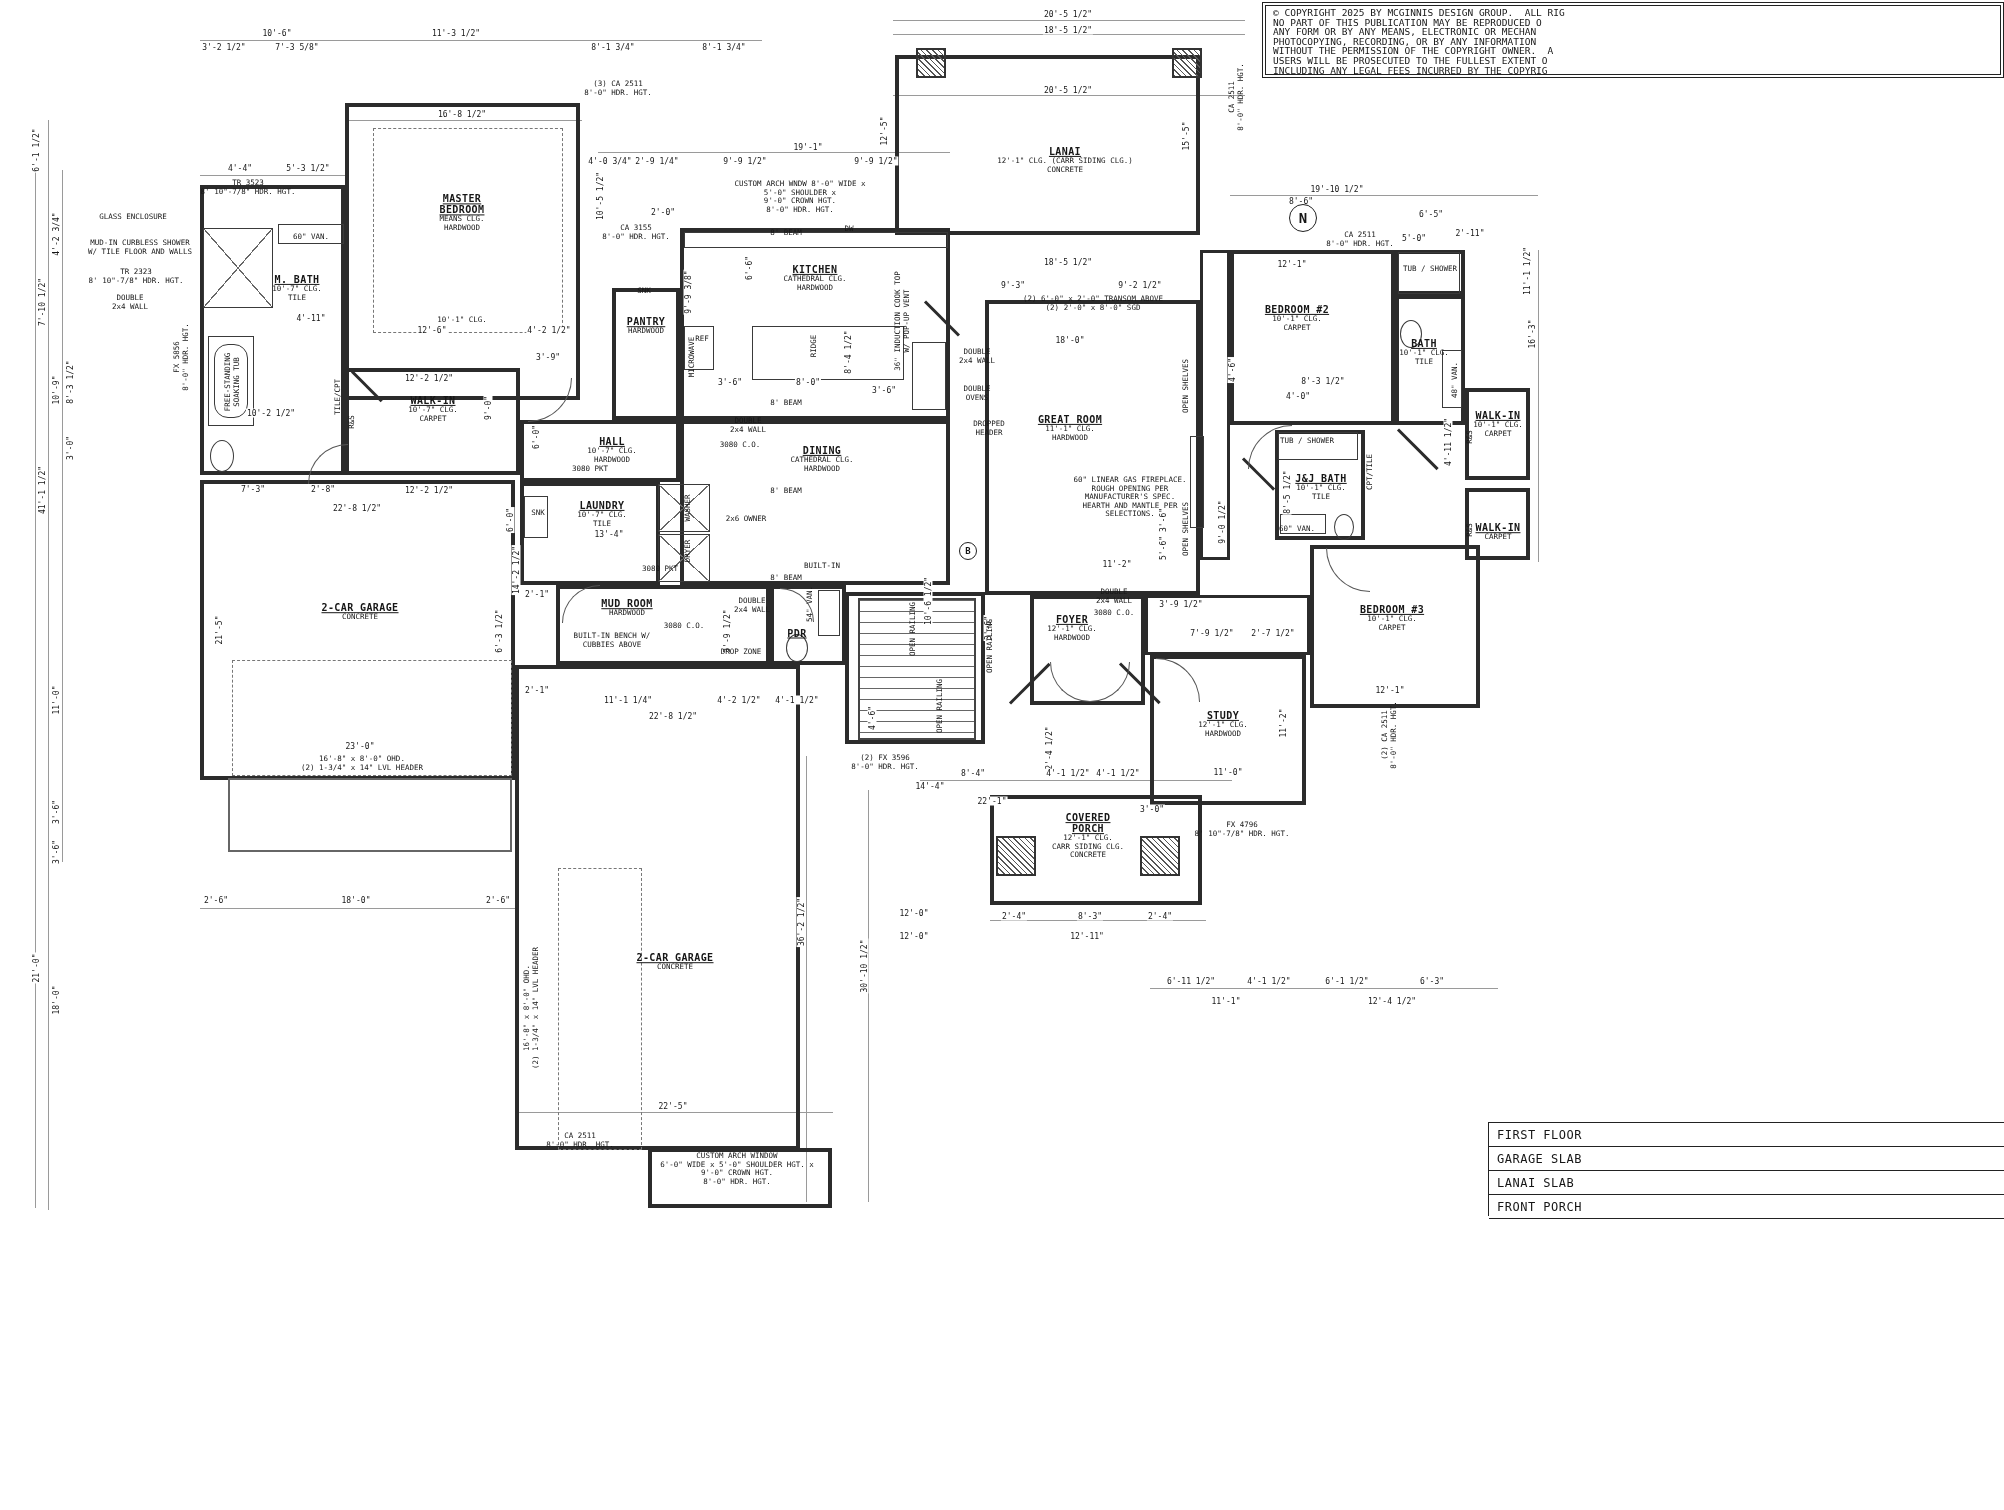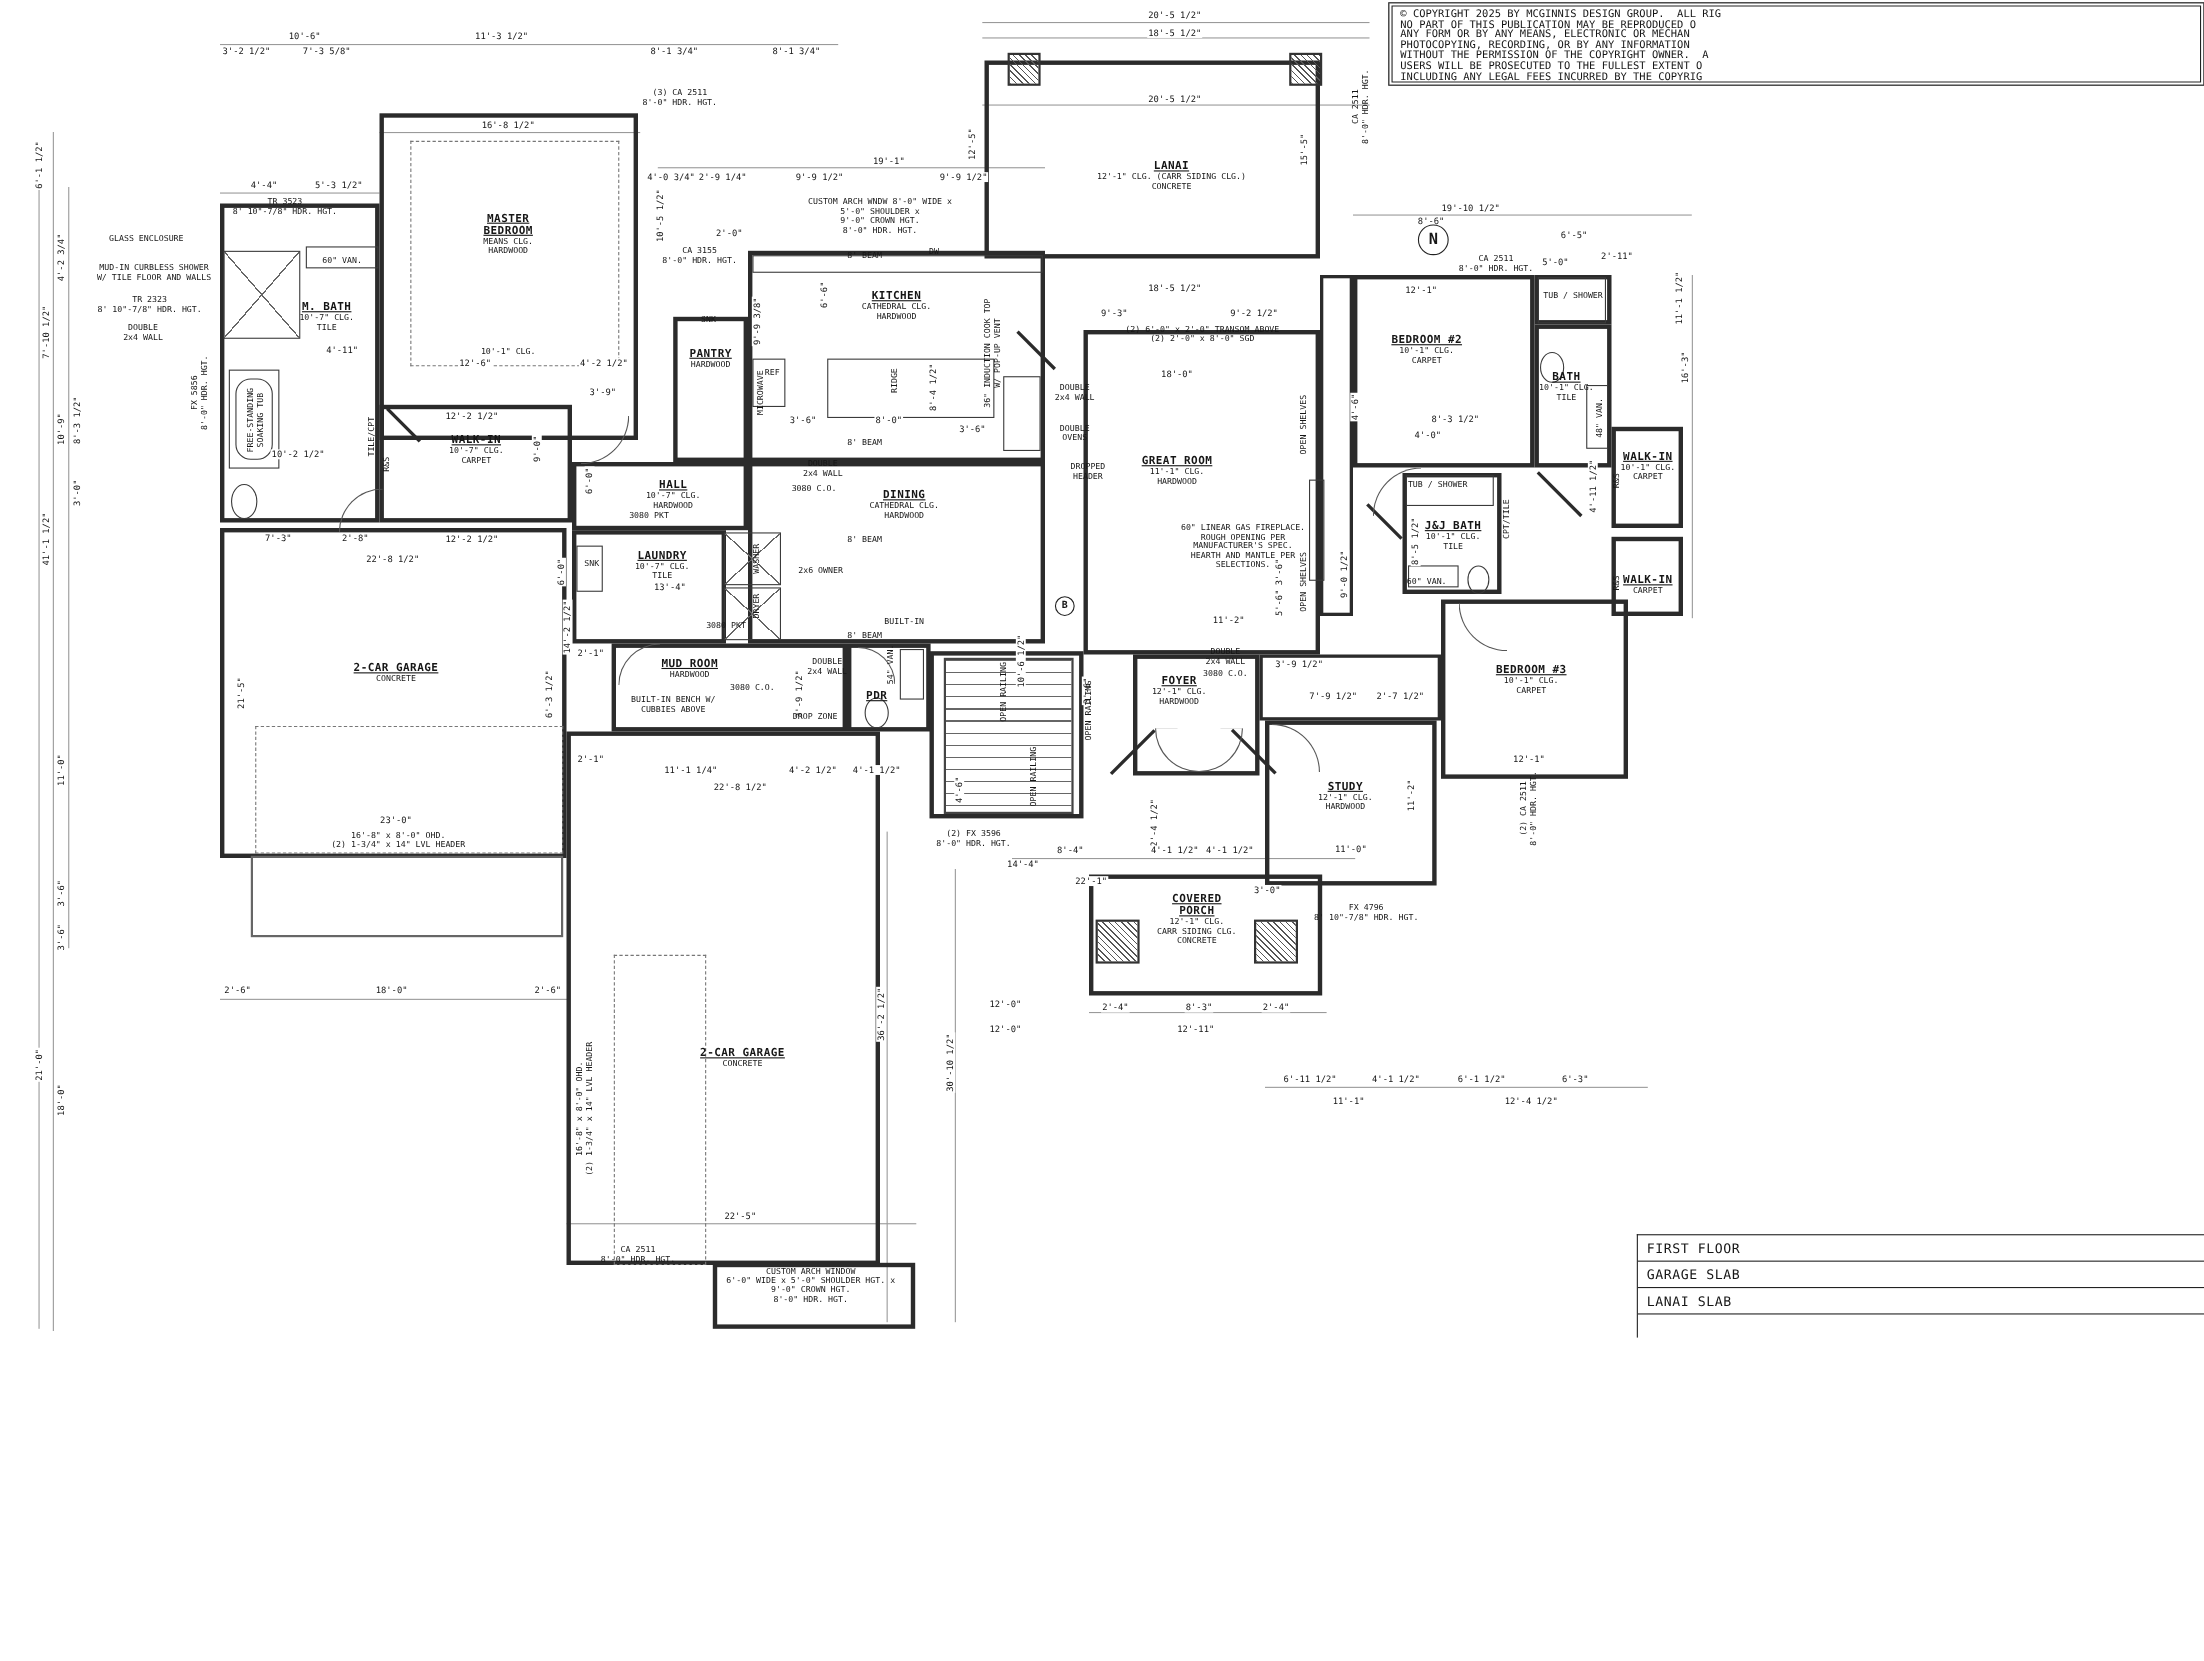--- a/index.html
+++ b/index.html
@@ -366,21 +366,21 @@
       <div class="txt dim" style="left: 1392px; top: 1001px;">12'-4 1/2"</div>
       <div class="txt dim" style="left: 1323px; top: 381px;">8'-3 1/2"</div>
       <div class="txt dim" style="left: 1298px; top: 396px;">4'-0"</div>
       <div class="txt dim v" style="left: 1232px; top: 370px;">4'-6"</div>
       <div class="txt dim v" style="left: 1287px; top: 492px;">8'-5 1/2"</div>
       <div class="txt dim v" style="left: 1448px; top: 442px;">4'-11 1/2"</div>
       <div class="txt dim" style="left: 1390px; top: 690px;">12'-1"</div>
       <div class="txt note" style="left: 133px; top: 217px;">GLASS ENCLOSURE</div>
       <div class="txt note" style="left: 140px; top: 248px;">MUD-IN CURBLESS SHOWER
 W/ TILE FLOOR AND WALLS</div>
-      <div class="txt note" style="left: 259px; top: 188px;">TR 3523
+      <div class="txt note" style="left: 248px; top: 188px;">TR 3523
 8' 10"-7/8" HDR. HGT.</div>
       <div class="txt note" style="left: 136px; top: 277px;">TR 2323
 8' 10"-7/8" HDR. HGT.</div>
       <div class="txt note" style="left: 130px; top: 303px;">DOUBLE
 2x4 WALL</div>
       <div class="txt note v" style="left: 182px; top: 357px;">FX 5856
 8'-0" HDR. HGT.</div>
       <div class="txt note" style="left: 618px; top: 89px;">(3) CA 2511
 8'-0" HDR. HGT.</div>
       <div class="txt note" style="left: 636px; top: 233px;">CA 3155
@@ -482,14 +482,15 @@
 WITHOUT THE PERMISSION OF THE COPYRIGHT OWNER.  A
 USERS WILL BE PROSECUTED TO THE FULLEST EXTENT O
 INCLUDING ANY LEGAL FEES INCURRED BY THE COPYRIG</div>
 
 
 
   <div id="sqft-rows">
     <div class="sqrow">FIRST FLOOR</div>
     <div class="sqrow">GARAGE SLAB</div>
     <div class="sqrow">LANAI SLAB</div>
+    <div class="sqrow">FRONT PORCH</div>
   </div>
 </div>
 
 </body></html>

